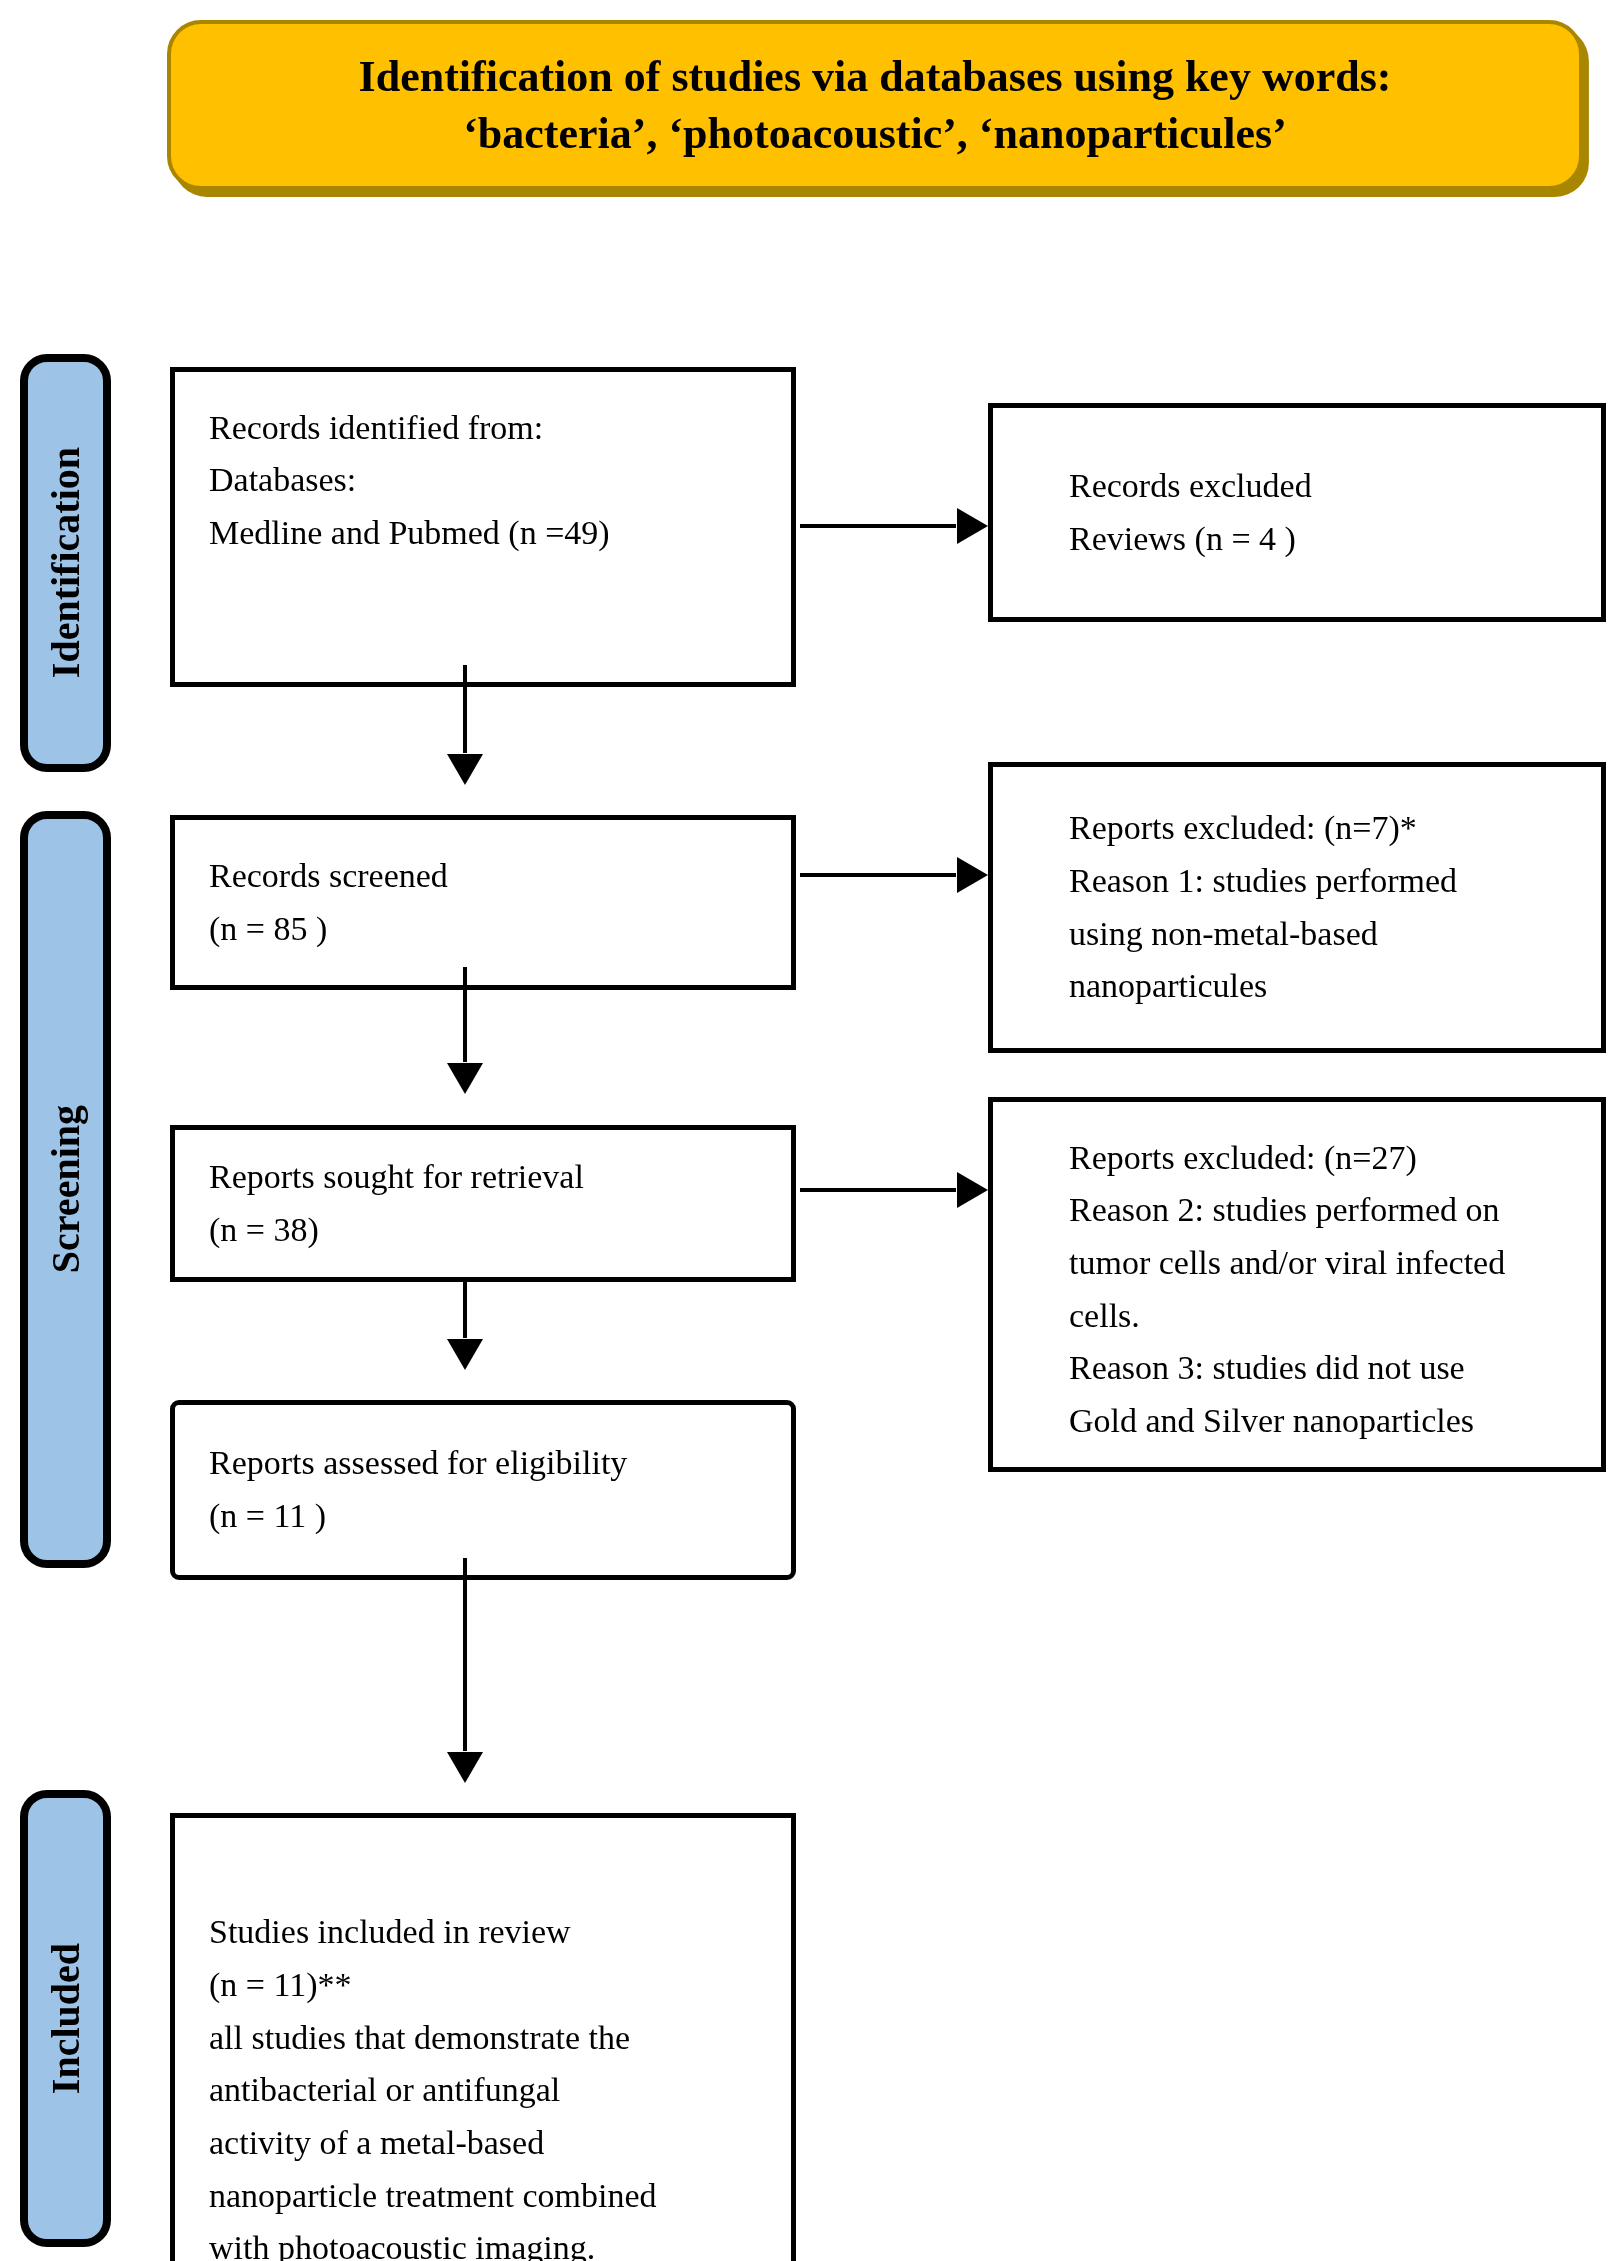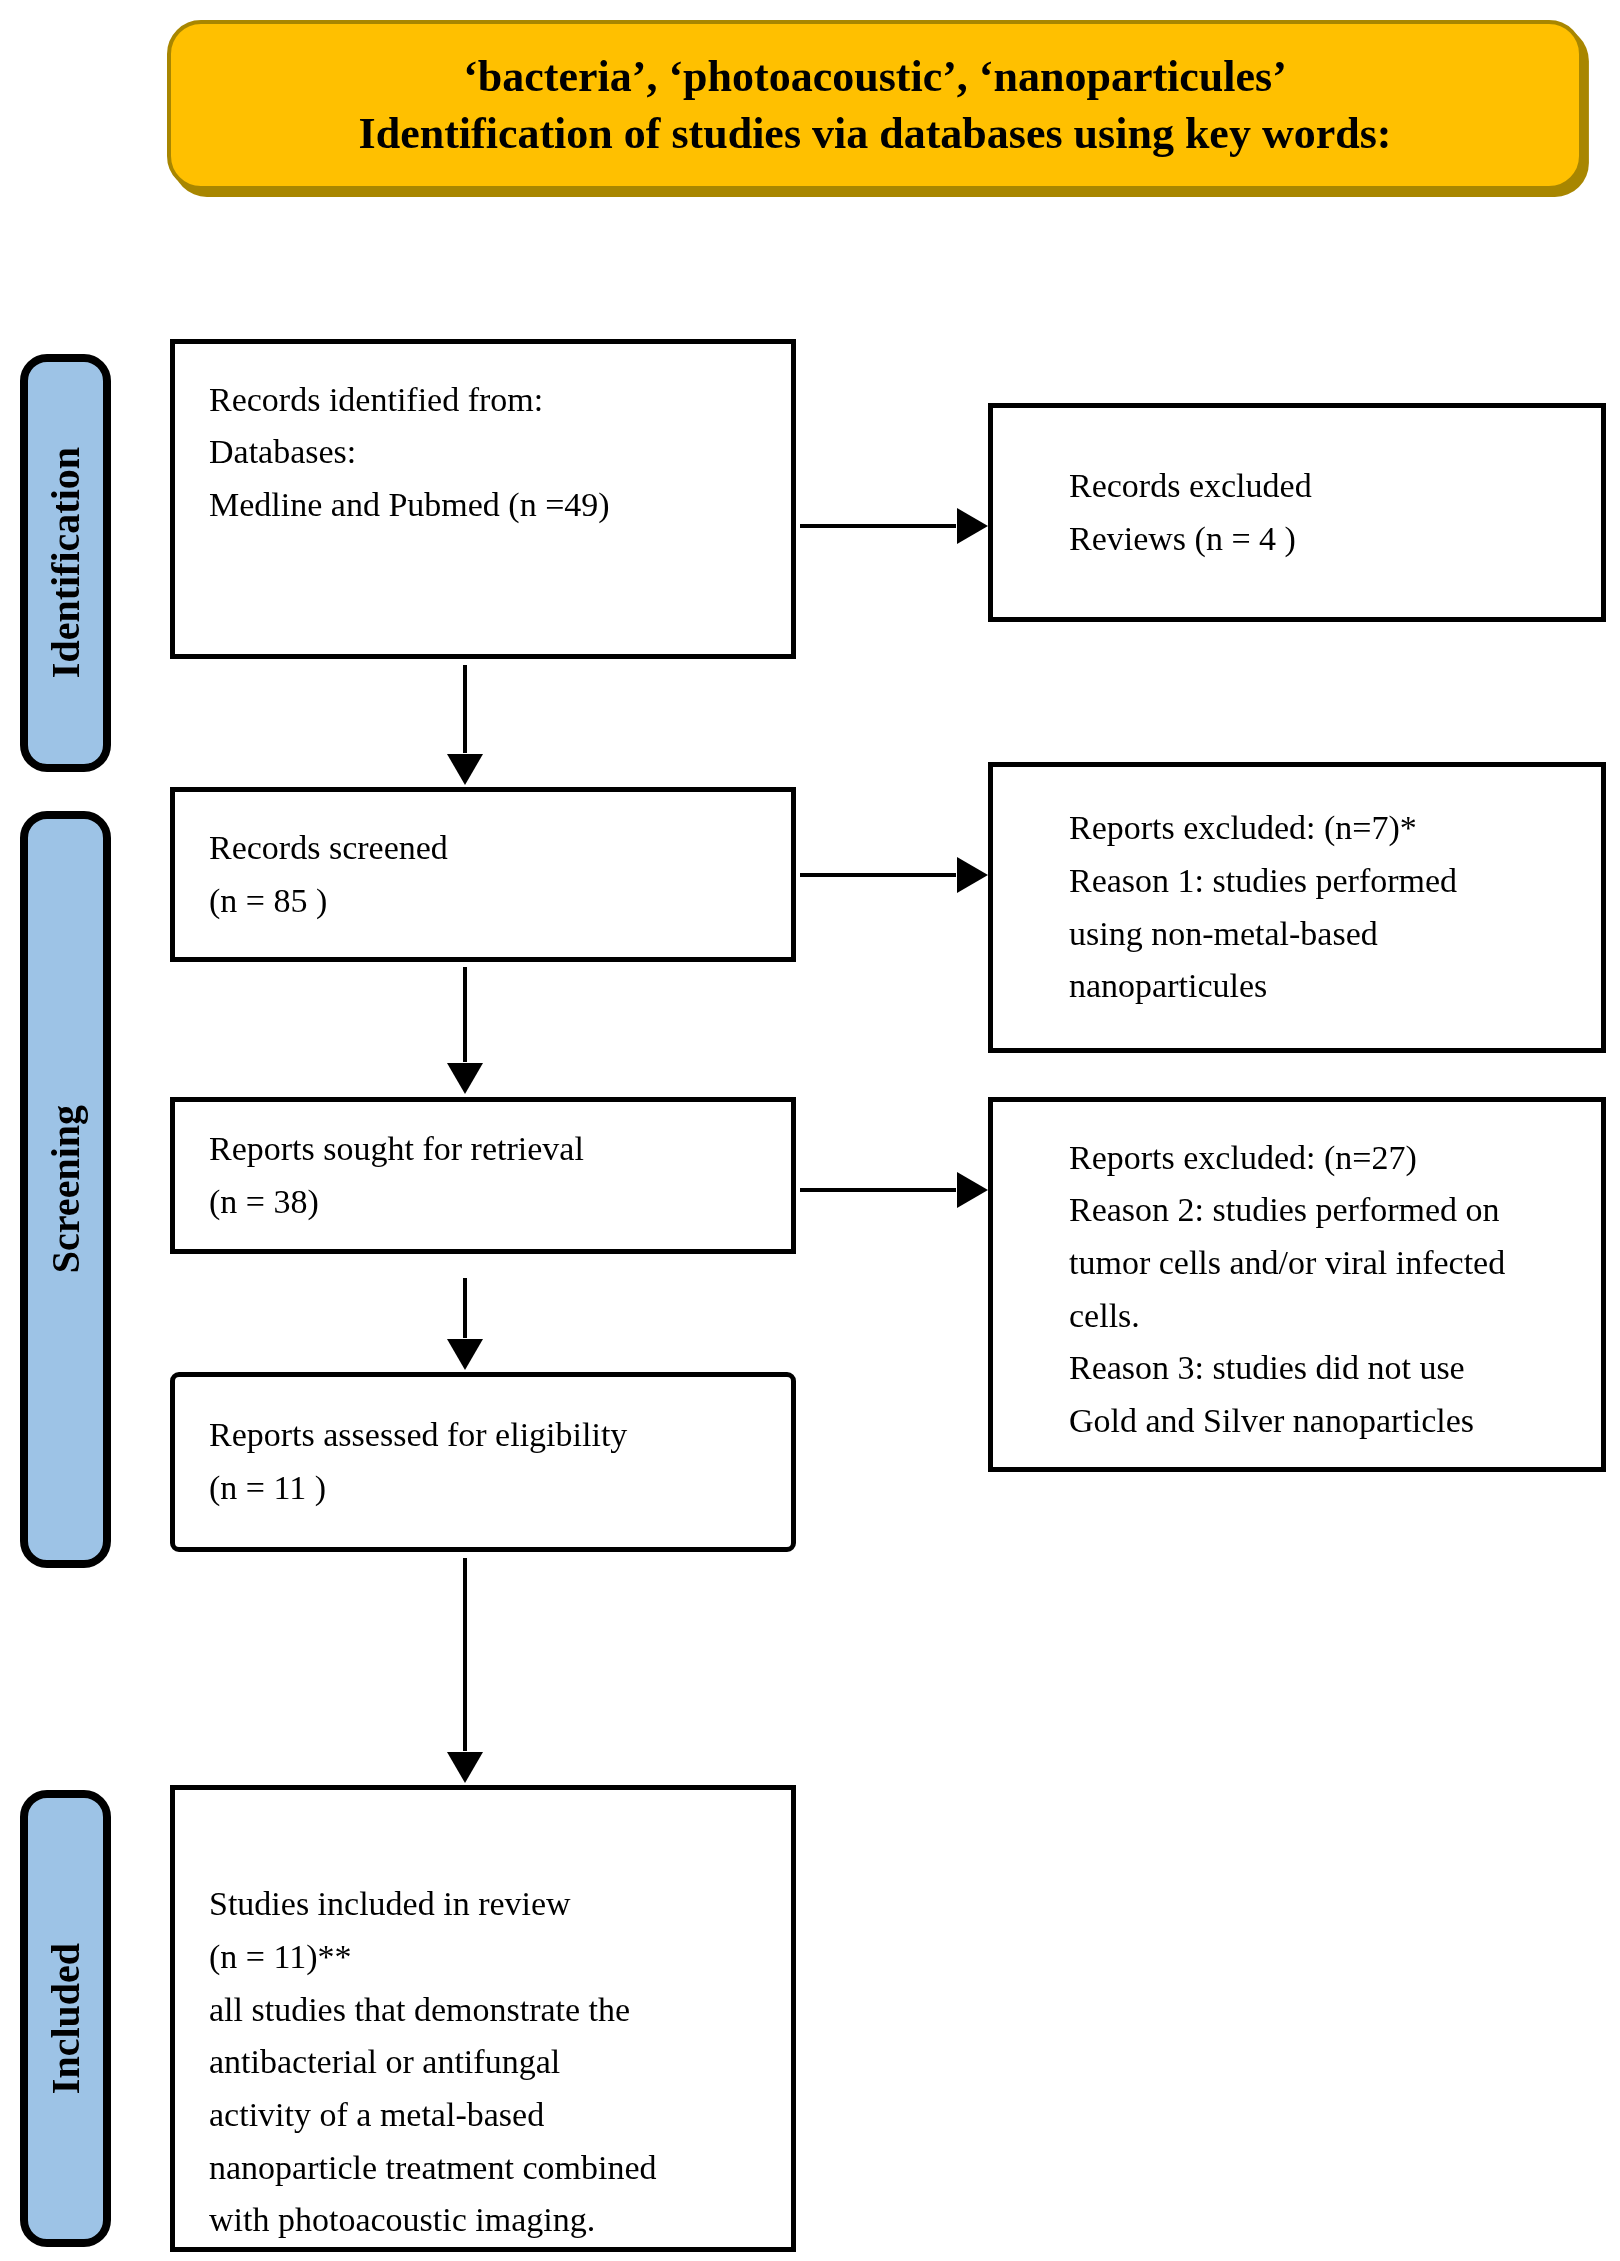--- a/index.html
+++ b/index.html
@@ -62,21 +62,21 @@
     box-sizing:border-box;
     display:flex; align-items:center;
   }
   .fbox .boxtext{
     white-space:pre-line;
     font-size:34px; line-height:1.55;
     padding:0 19.7px 0 34px;
   }
   .fbox.top-align{align-items:flex-start;}
   .fbox.top-align .boxtext{padding-top:29.5px;}
-  .main{left:170px; width:626px;}
+  .main{left:170px; width:626px;margin-top:28px;}
   .b1{top:339px;  height:320px;}
   .b2{top:787px; height:175px;}
   .b3{top:1097px; height:157px;}
   .b4{top:1372px; height:180px;border-radius:9px;}
   .b5{top:1785px; height:467px;align-items:flex-end;}
   .right{left:988px; width:618px;padding-left:42px;}
   .r1{top:403px;  height:219px;}
   .r2{top:762px; height:291px;}
   .r3{top:1097px; height:375px;}
   .r3 .boxtext{padding-top:39px;}
@@ -110,22 +110,22 @@
   .v2{top:967px; height:95px;}
   .v3{top:1278px; height:60px;}
   .v4{top:1558px; height:193px;}
 </style>
 </head>
 <body>
 
 <div class="canvas">
 
   <div class="header">
+    <div class="t">Identification of studies via databases using key words:</div>
     <div class="t">‘bacteria’, ‘photoacoustic’, ‘nanoparticules’</div>
-    <div class="t">Identification of studies via databases using key words:</div>
   </div>
 
   <div class="stage s1">
     <div class="lbl">Identification</div>
   </div>
   <div class="stage s2">
     <div class="lbl">Screening</div>
   </div>
   <div class="stage s3">
     <div class="lbl">Included</div>

